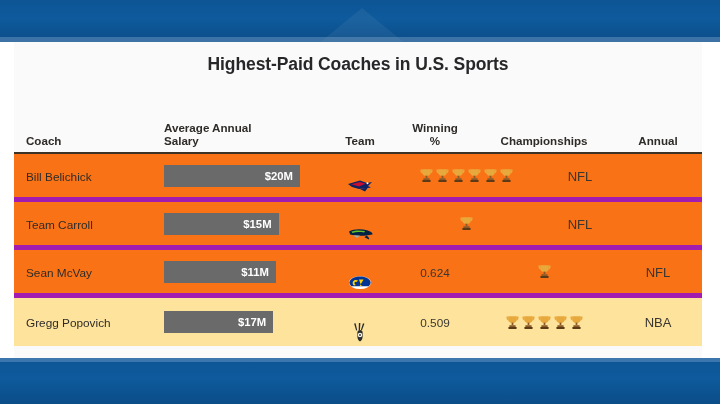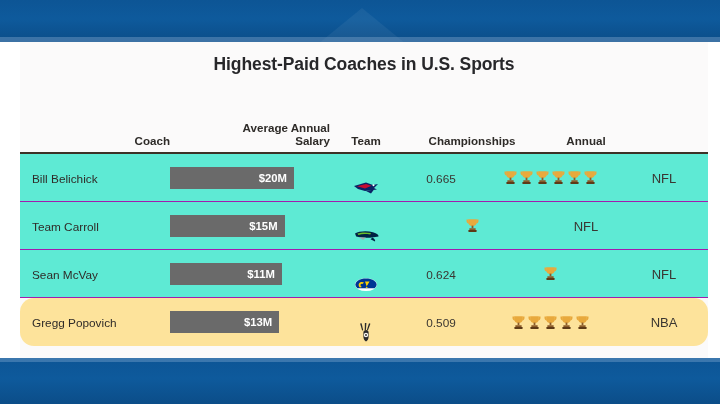--- a/index.html
+++ b/index.html
@@ -50,21 +50,21 @@
     top: 8px;
     width: 0;
     height: 0;
     border-left: 44px solid transparent;
     border-right: 44px solid transparent;
     border-bottom: 36px solid rgba(255,255,255,0.055);
   }
   
   .card {
     position: absolute;
-    left: 20px;
+    left: 14px;
     top: 42px;
     width: 688px;
     height: 316px;
     background: #fbfafa;
   }
   .title {
     position: absolute;
     left: 0;
     top: 12px;
     width: 688px;
@@ -94,38 +94,37 @@
     border-bottom: 2px solid #3c3226;
   }
   .header-cell {
     font-size: 11.6px;
     font-weight: bold;
     color: #2e2b28;
     line-height: 1.18;
   }
   .data-row {
     height: 48px;
-    background: #5eead4;
-    border-bottom: 1px solid #a21caf;
+    background: #f97316;
+    border-bottom: 5px solid #a21caf;
   }
   .data-row.highlight {
     background: #fde39b;
     border-bottom: none;
-    border-radius: 14px;
   }
   
   .c-coach    { width: 150px; padding-left: 12px; box-sizing: border-box; }
   .c-salary   { width: 160px; }
   .c-team     { width: 72px;  text-align: center; margin-top: 20px; }
   .c-win      { width: 78px;  text-align: center; }
   .c-champ    { width: 140px; text-align: center; }
   .c-league   { width: 88px;  text-align: center; }
 
-  .header-row .c-coach  { text-align: right; }
-  .header-row .c-salary { text-align: right; }
+  .header-row .c-coach  { text-align: left; }
+  .header-row .c-salary { text-align: left; }
 
   .coach-name {
     font-size: 11.8px;
     color: #2f2b28;
   }
   .win-val {
     font-size: 11.8px;
     color: #3a3631;
   }
   .league-val {
@@ -176,41 +175,44 @@
 
     <div class="table">
 
       <div class="row header-row">
         <div class="c-coach header-cell">Coach</div>
         <div class="c-salary header-cell">
           <div>Average Annual</div>
           <div>Salary</div>
         </div>
         <div class="c-team header-cell">Team</div>
+        <div class="c-win header-cell">
+          <div>Winning</div>
+          <div>%</div>
+        </div>
         <div class="c-champ header-cell">Championships</div>
         <div class="c-league header-cell">Annual</div>
       </div>
 
       <div id="rows-container">
           <div class="row data-row">
             <div class="c-coach"><span class="coach-name">Bill Belichick</span></div>
             <div class="c-salary">
               <div class="bar-wrap">
-                <div class="bar" style="width: 124px;">
+                <div class="bar" style="width: 136px;">
                   <span class="bar-label">$20M</span>
                 </div>
               </div>
             </div>
             <div class="c-team" title="New England Patriots"><svg class="logo" width="26" height="16" viewBox="0 0 26 16">
                 <path d="M1 6 L13 2.5 L20 5 L25 4 L21 8 L24 9.5 L12 11 L5 9 Z" fill="#0b2265"></path>
                 <path d="M4 6.2 L13 4 L18.5 5.8 L12 8.4 Z" fill="#c60c30"></path>
                 <path d="M13 11 L21 9.4 L18 13.5 Z" fill="#0b2265"></path>
                 <circle cx="20.5" cy="5.2" r="1" fill="#ffffff"></circle>
               </svg></div>
-            <div class="c-win"><span class="win-val">0.665</span></div>
             <div class="c-champ">
               <div class="trophies">
                 <svg class="trophy" viewBox="0 0 13 15">
                   <path d="M2.2 1.2h8.6v3.1c0 2.2-1.6 3.9-4.3 3.9S2.2 6.5 2.2 4.3z" fill="#e8a93c"></path>
                   <path d="M2.2 1.6H0.5v1.5c0 1.5 1 2.4 2.2 2.5z" fill="#e8a93c"></path>
                   <path d="M10.8 1.6h1.7v1.5c0 1.5-1 2.4-2.2 2.5z" fill="#e8a93c"></path>
                   <rect x="5.6" y="7.6" width="1.8" height="2.6" fill="#8a5a28"></rect>
                   <rect x="3.3" y="10.2" width="6.4" height="1.8" rx="0.4" fill="#8a5a28"></rect>
                   <rect x="2.4" y="12.0" width="8.2" height="1.9" rx="0.4" fill="#5d3a17"></rect>
                 </svg>
@@ -315,21 +317,21 @@
                 </svg>
               </div>
             </div>
             <div class="c-league"><span class="league-val">NFL</span></div>
           </div>
           <div class="row data-row highlight">
             <div class="c-coach"><span class="coach-name">Gregg Popovich</span></div>
             <div class="c-salary">
               <div class="bar-wrap">
                 <div class="bar" style="width: 109.184px;">
-                  <span class="bar-label">$13M</span>
+                  <span class="bar-label">$17M</span>
                 </div>
               </div>
             </div>
             <div class="c-team" title="San Antonio Spurs"><svg class="logo" width="18" height="20" viewBox="0 0 18 20">
                 <path d="M4.6 1.2 L6.2 8.2 L5.1 8.6 L3.1 1.6 Z" fill="#2b2b2b"></path>
                 <path d="M9.4 1.0 L8.9 8.0 L7.7 8.0 L7.9 1.0 Z" fill="#2b2b2b"></path>
                 <path d="M13.4 1.8 L10.9 8.5 L9.9 8.1 L12.0 1.3 Z" fill="#2b2b2b"></path>
                 <path d="M9 8.0 C10.6 8.0, 11.6 9.0, 11.6 10.4 L11.6 14.6 C11.6 17.2, 10.4 18.8, 9 19.4 C7.6 18.8, 6.4 17.2, 6.4 14.6 L6.4 10.4 C6.4 9.0, 7.4 8.0, 9 8.0 Z" fill="#2b2b2b"></path>
                 <circle cx="9" cy="13.0" r="2.2" fill="#fbf9f4"></circle>
                 <circle cx="9" cy="13.0" r="0.9" fill="#2b2b2b"></circle>

